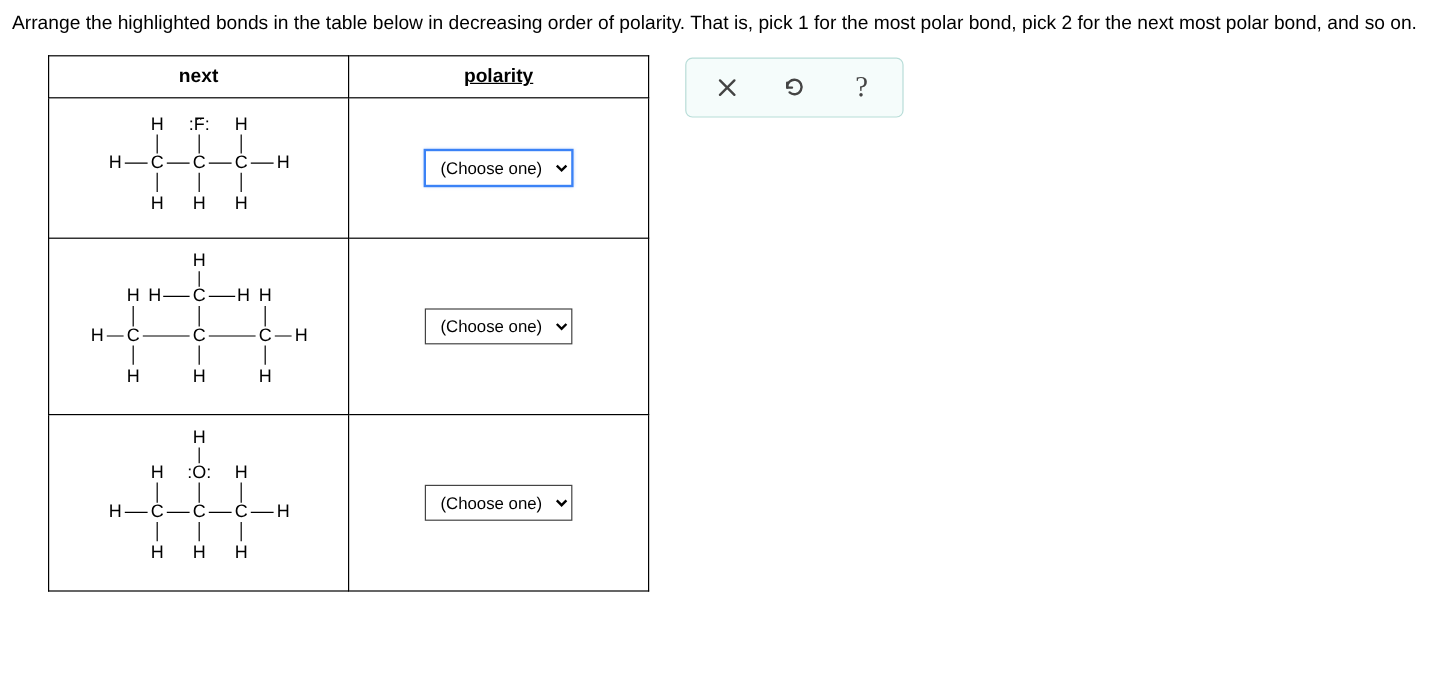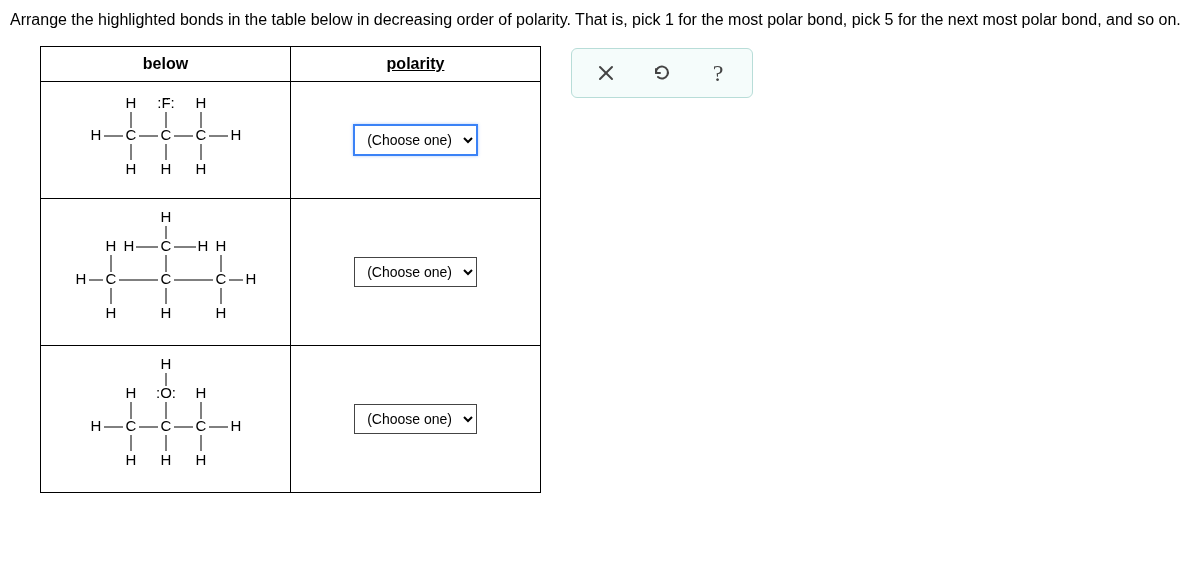--- a/index.html
+++ b/index.html
@@ -58,21 +58,20 @@
     .polarity-cell {
       padding: 8px;
     }
     .choose-select {
       font-family: Arial, sans-serif;
       font-size: 14px;
       padding: 5px 8px;
       border: 1px solid #444;
       background: #fff;
       cursor: pointer;
-      text-align: right;
     }
     .choose-select.highlight {
       border: 2px solid #3b82f6;
       box-shadow: 0 0 3px rgba(59,130,246,0.4);
     }
     .toolbar {
       display: flex;
       border: 1px solid #b8ddd8;
       border-radius: 6px;
       background: #f5fcfb;
@@ -95,28 +94,28 @@
     }
     .question-mark {
       font-size: 24px;
       font-family: "Times New Roman", serif;
       color: #444;
     }
   </style>
 </head>
 <body>
 
-<p class="instructions">Arrange the highlighted bonds in the table below in decreasing order of polarity. That is, pick 1 for the most polar bond, pick 5 for the next most polar bond, and so on.</p>
+<p class="instructions">Arrange the highlighted bonds in the table below in decreasing order of polarity. That is, pick 1 for the most polar bond, pick 2 for the next most polar bond, and so on.</p>
 
 <div class="content-row">
 
   <table class="main-table">
     <thead>
       <tr>
-        <th class="col-bond">below</th>
+        <th class="col-bond">next</th>
         <th class="col-polarity">polarity</th>
       </tr>
     </thead>
     <tbody>
 
       <tr>
         <td class="bond-cell">
           <svg width="200" height="100" viewBox="0 0 200 100">
             <g font-family="Arial" font-size="15" text-anchor="middle" fill="#000">
 

